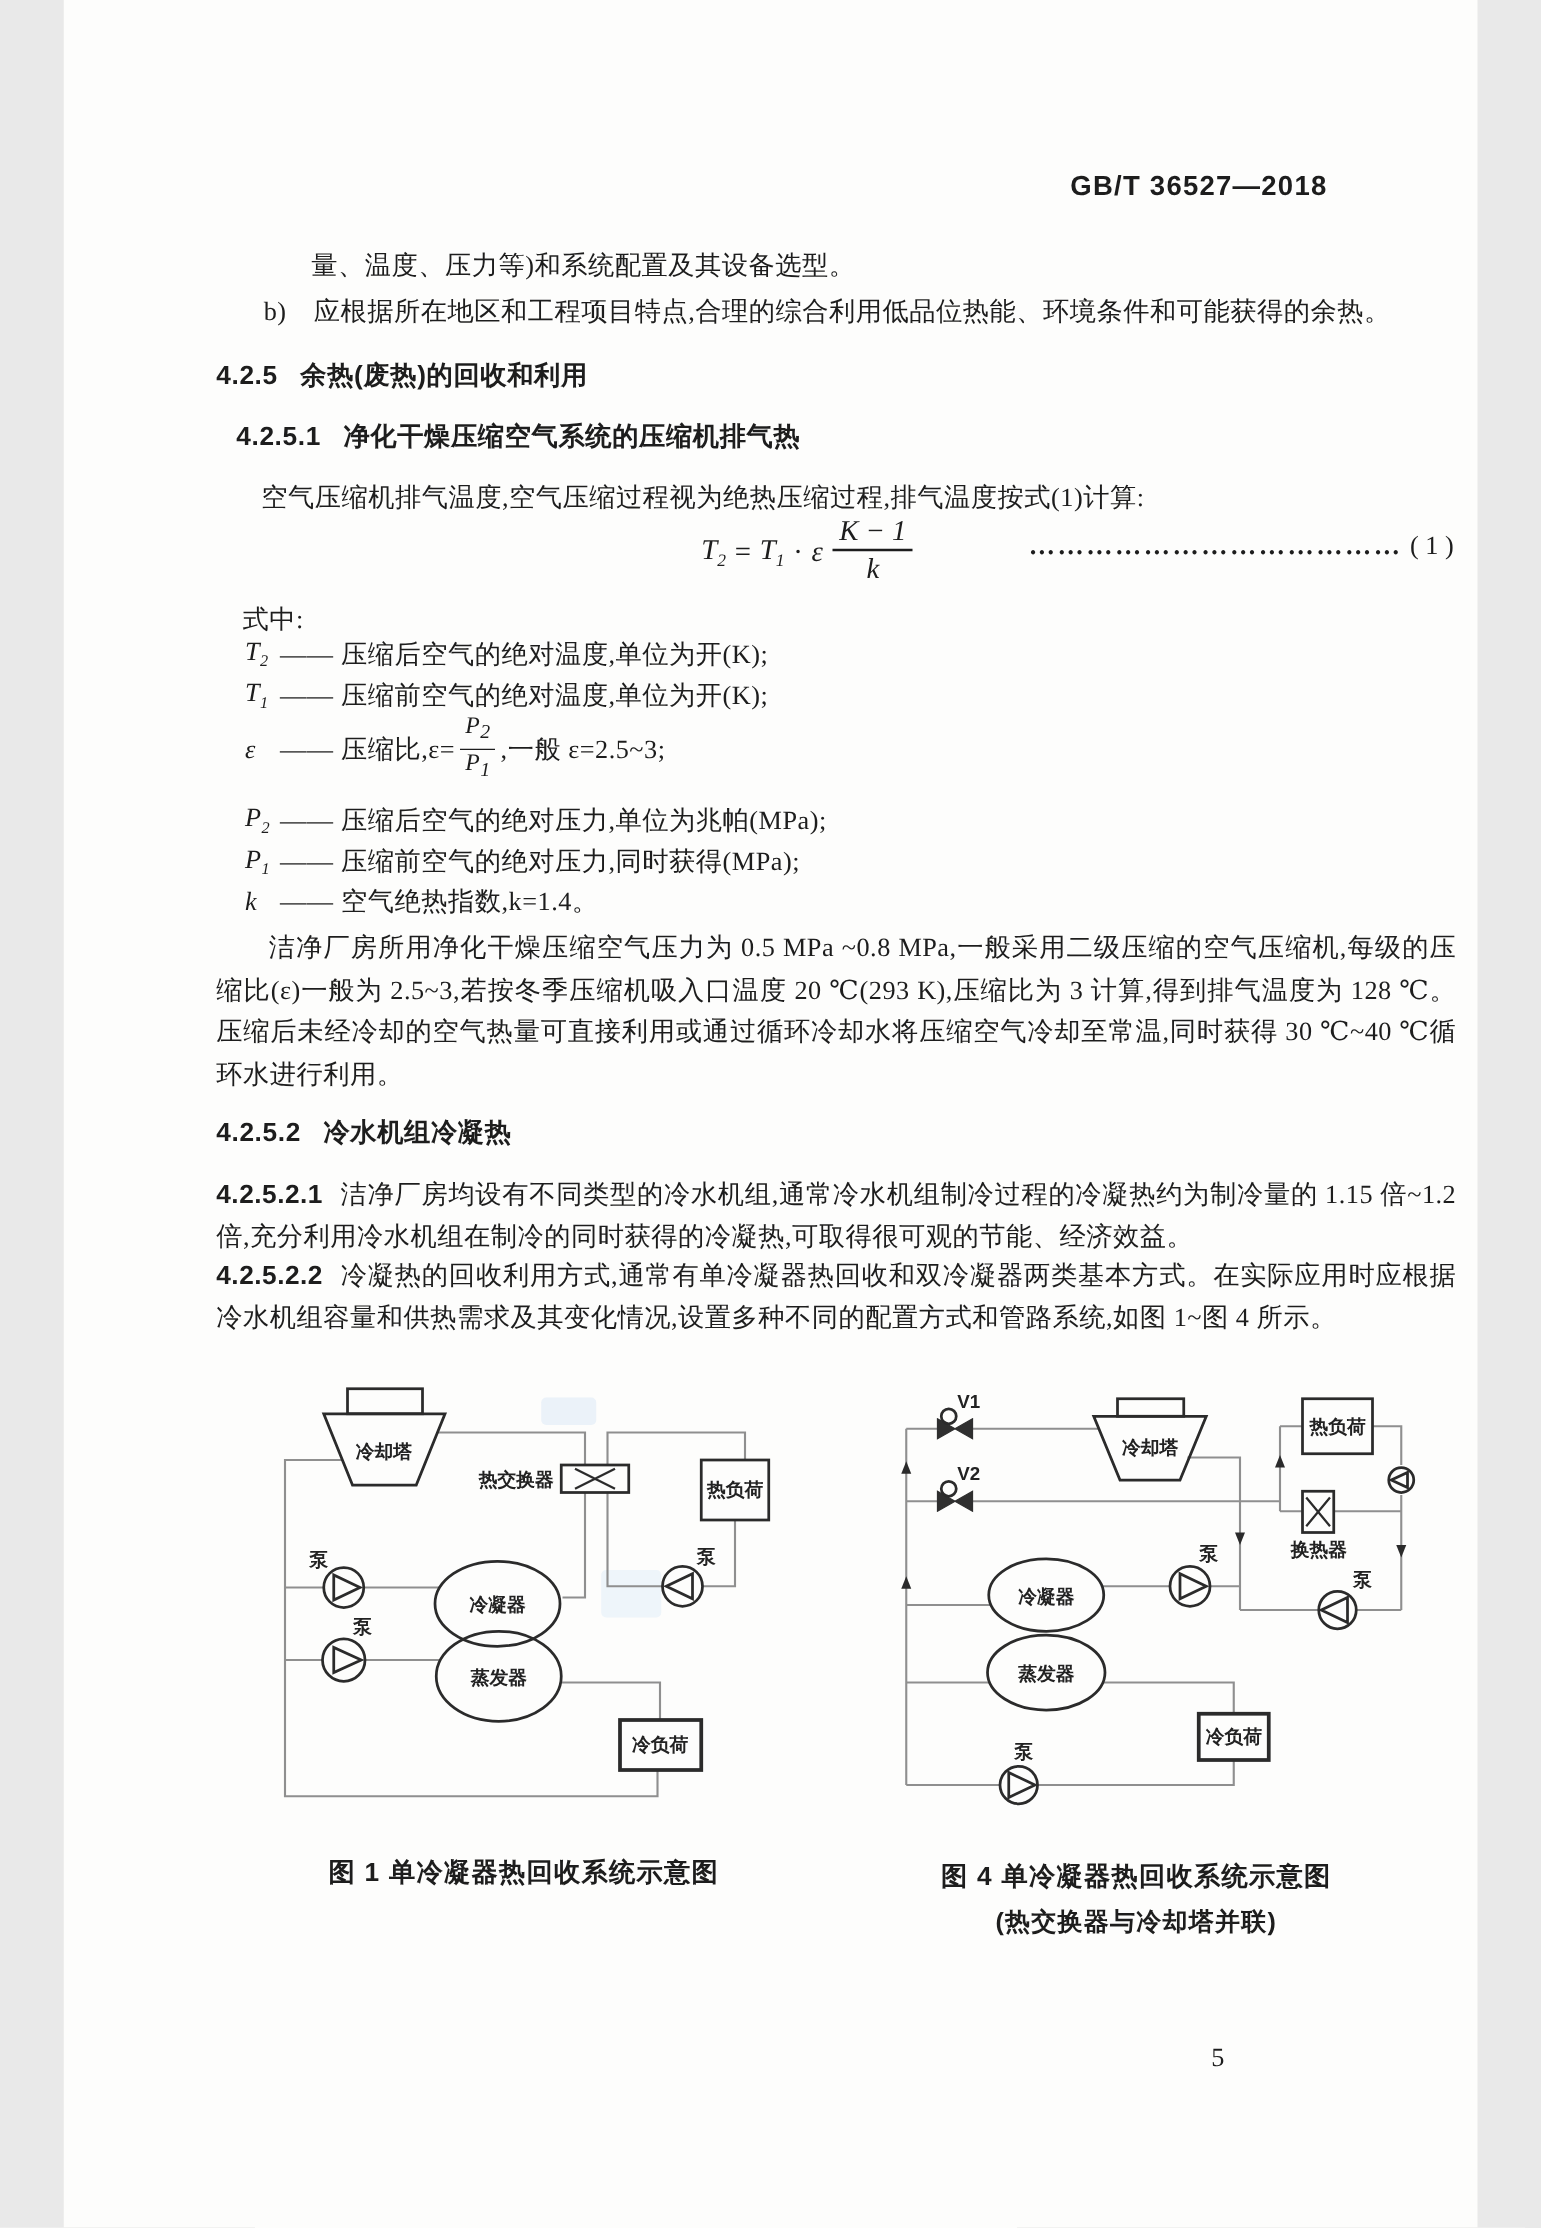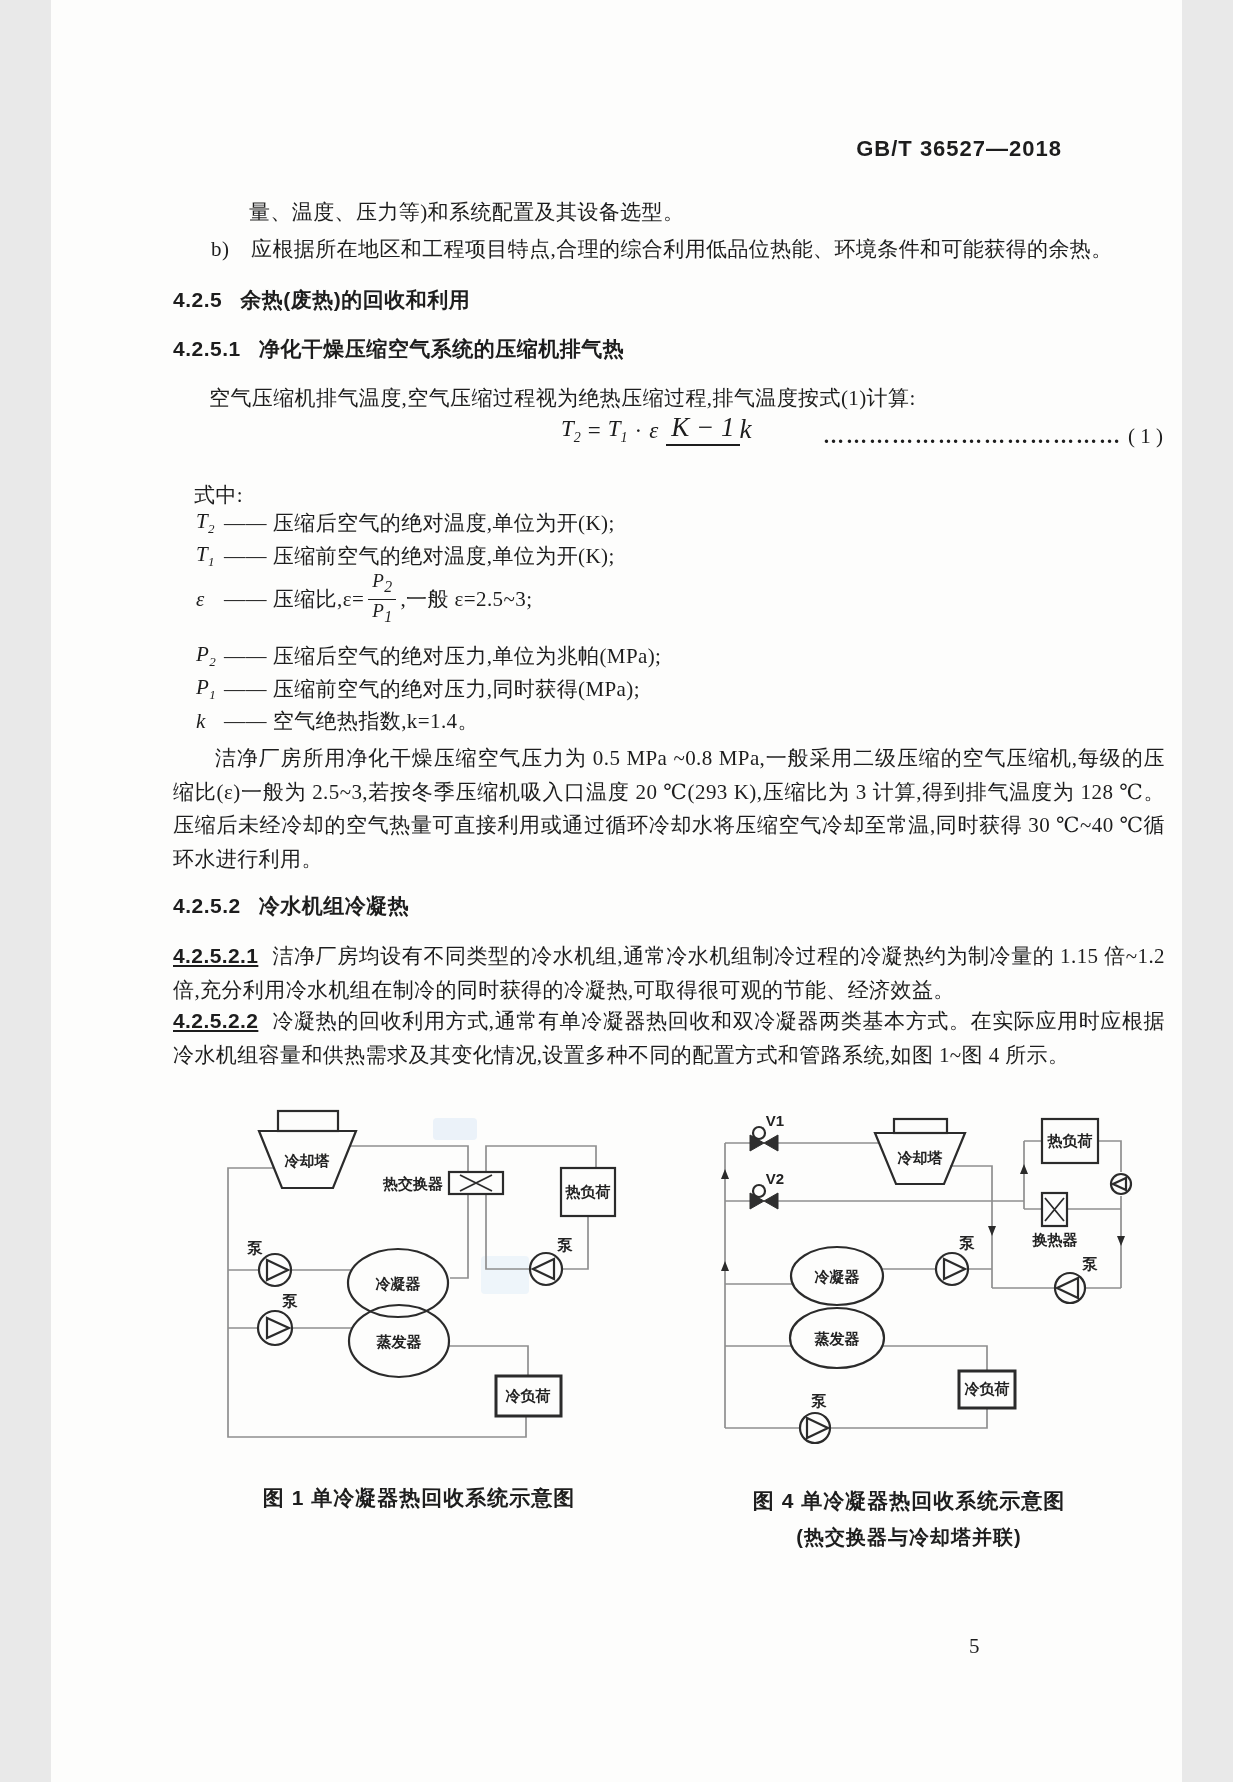--- a/index.html
+++ b/index.html
@@ -18,33 +18,33 @@
   .body-text { font-size:21px; line-height:33.5px; letter-spacing:.4px; }
   .cont-line { left:198px; top:196px; }
   .item-b { left:160px; top:233px; width:954px; }
   .item-b .lbl { display:inline-block; min-width:40px; }
   .heading {
     font-family:"Liberation Sans","DejaVu Sans",sans-serif;
     font-weight:bold; font-size:21px; letter-spacing:.5px;
   }
   .heading .hnum { margin-right:18px; }
   .h425  { left:122px; top:286px; }
-  .h4251 { left:122px; top:335px; }
+  .h4251 { left:138px; top:335px; }
   .h4252 { left:122px; top:892px; }
   .p-intro { left:158px; top:382px; width:956px; }
   .formula-row { left:122px; top:408px; width:990px; height:64px; }
   .f-main {
     position:absolute; left:388px; top:6px;
     display:flex; align-items:center;
     font-size:23px; font-style:italic;
   }
   .f-main sub { font-size:14px; font-style:italic; }
   .f-op { margin:0 7px; font-style:normal; }
-  .f-frac { display:inline-flex; flex-direction:row; align-items:center;
-            margin-left:8px; transform:translateY(-2px); font-size:27px;font-family:Liberation Serif, serif; }
+  .f-frac { display:inline-flex; flex-direction:column; align-items:center;
+            margin-left:8px; transform:translateY(-2px); font-size:23px;font-family:Liberation Serif, serif; }
   .f-num { padding:0 5px 1px 5px; border-bottom:2px solid #1d1d1d; }
   .f-den { padding-top:1px; }
   .f-tail { position:absolute; right:0; top:16px; display:flex; align-items:baseline;
             font-size:21px; }
   .f-dots { letter-spacing:2px; font-weight:bold; overflow:hidden; white-space:nowrap;
             max-width:310px; }
   .f-no { margin-left:6px; }
   .where { left:143px; top:479px; }
   .def-row { left:145px; font-size:21px; letter-spacing:.4px; display:flex; align-items:center; }
   .d-sym { display:inline-block; min-width:26px; font-style:italic; }
@@ -54,21 +54,21 @@
              font-size:19px; font-style:italic; margin:0 4px; line-height:22px; }
   .in-num { padding:0 4px 1px 4px; border-bottom:1.8px solid #1d1d1d; }
   .dt2 { top:509px; } .dt1 { top:542px; }
   .de  { top:570px; height:58px; }
   .dp2 { top:642px; } .dp1 { top:675px; } .dk { top:707px; }
   .para { left:122px; width:992px; text-align:justify; }
   .p4251  { top:742px; text-indent:2em; }
   .p42521 { top:939px; }
   .p42522 { top:1004px; }
   .pnum { font-family:"Liberation Sans","DejaVu Sans",sans-serif; font-weight:bold;
-          margin-right:14px;text-decoration:underline; }
+          margin-right:14px; }
   .fig { top:1106px; }
   .fig1 { left:142px; width:452px; }
   .fig2 { left:596px; width:524px; }
   .fig svg { display:block; }
   .fig-cap { text-align:center; font-family:"Liberation Sans","DejaVu Sans",sans-serif;
              font-weight:bold; font-size:21px; margin-top:26px; letter-spacing:1px; }
   .fig-cap2 { text-align:center; font-family:"Liberation Sans","DejaVu Sans",sans-serif;
               font-weight:bold; font-size:20px; margin-top:9px; letter-spacing:1px; }
   .page-no { left:918px; top:1634px; font-size:21px; }
   

